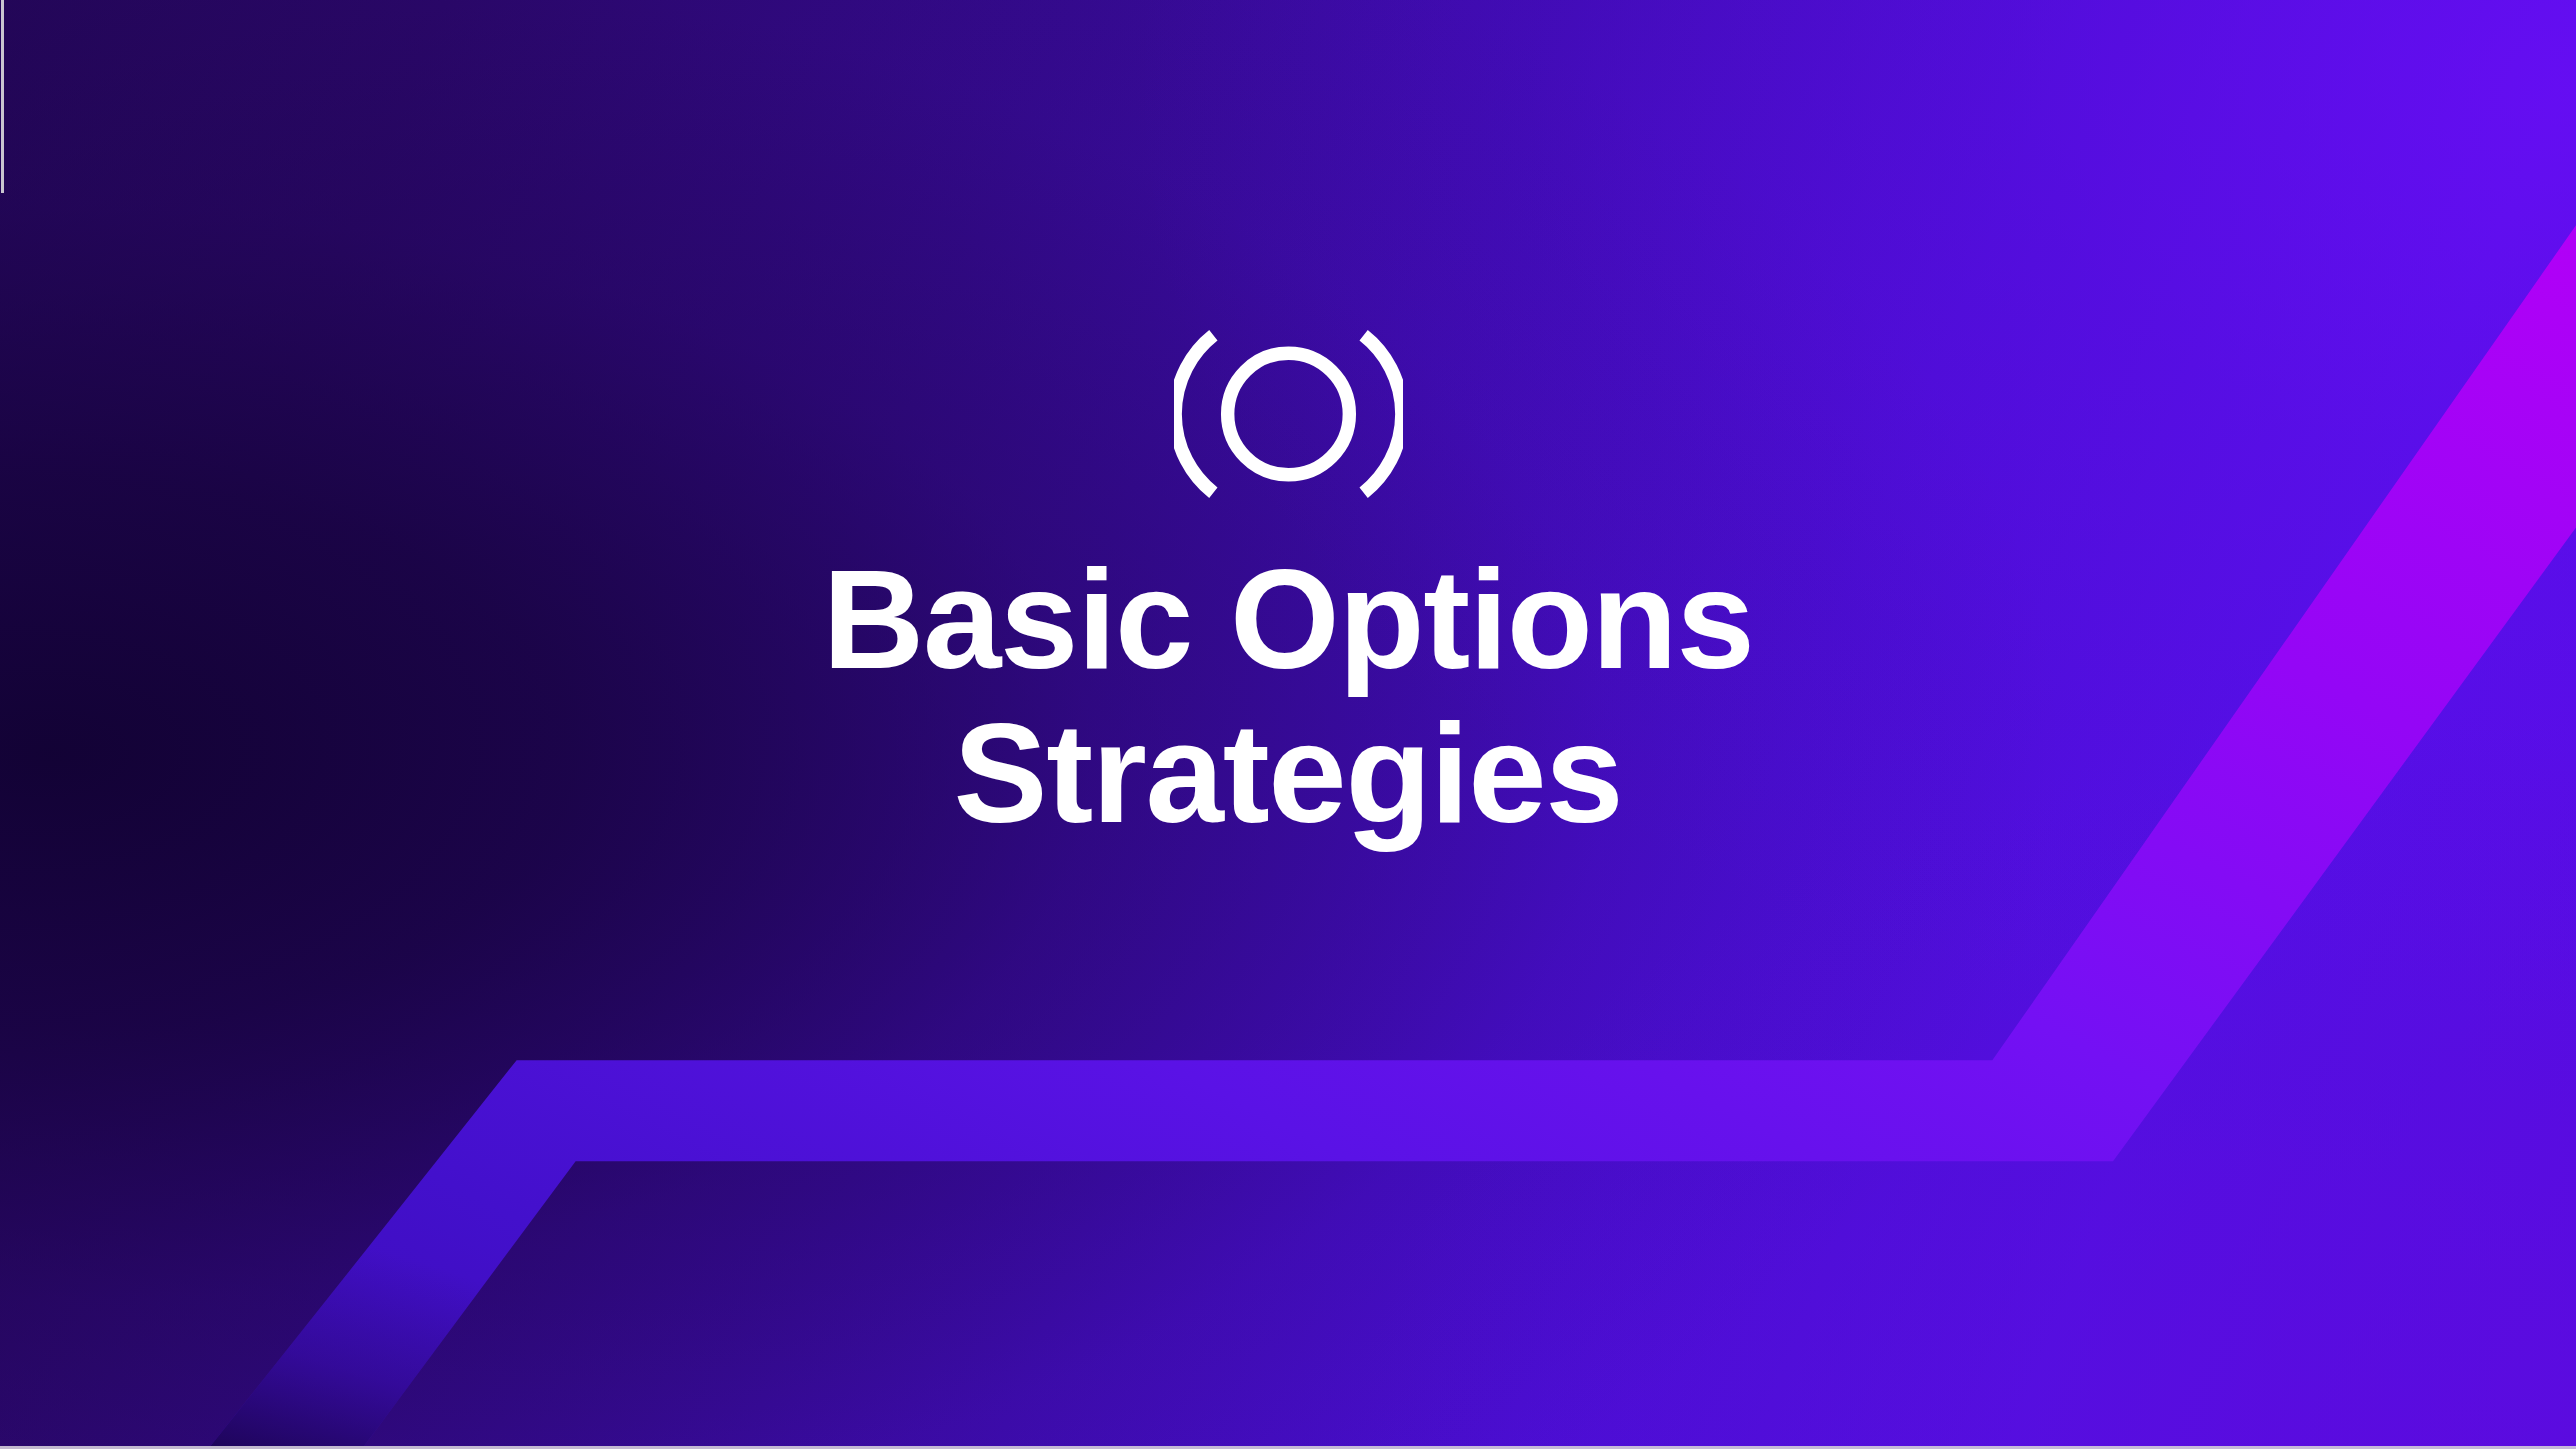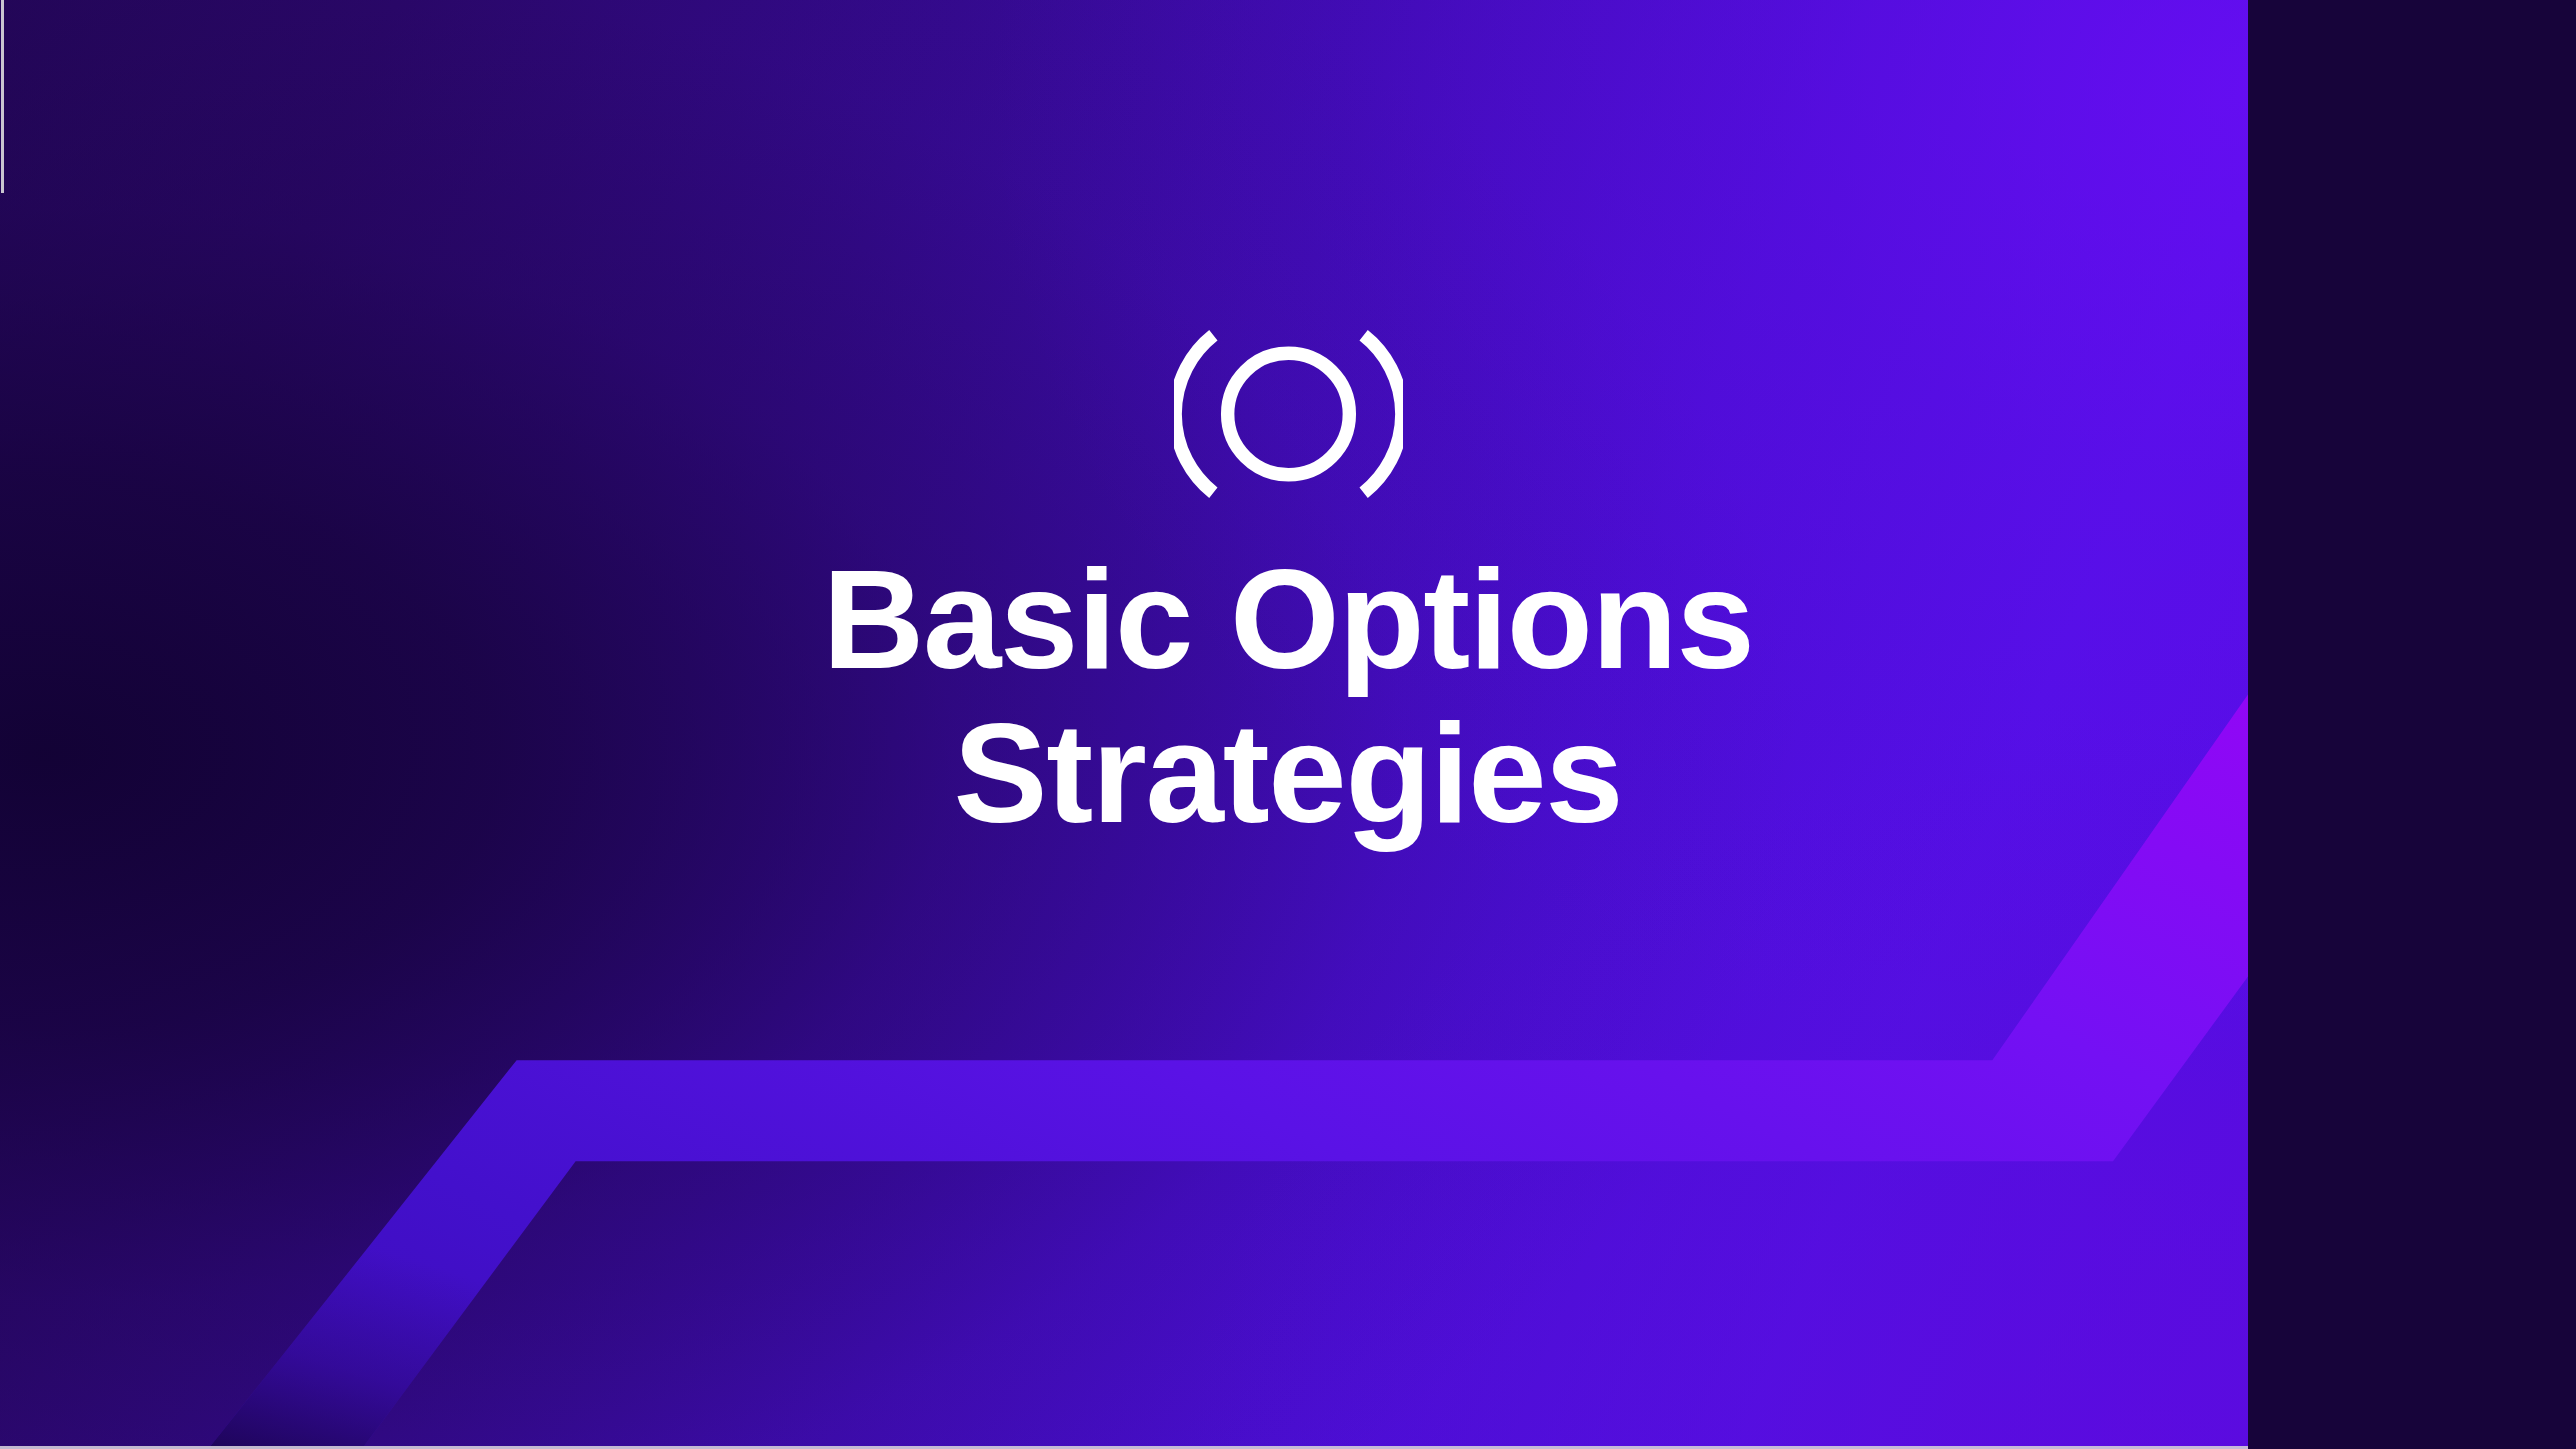--- a/index.html
+++ b/index.html
@@ -8,21 +8,21 @@
     padding: 0;
     background: #17043a;
   }
   body {
     font-family: "Liberation Sans", sans-serif;
   }
 
   
   .slide {
     position: relative;
-    width: 2248px;
+    width: 2576px;
     height: 1450px;
     overflow: hidden;
     background: #3a0a8c;
   }
 
   
   .bg-base {
     position: absolute;
     inset: 0;
     background:

